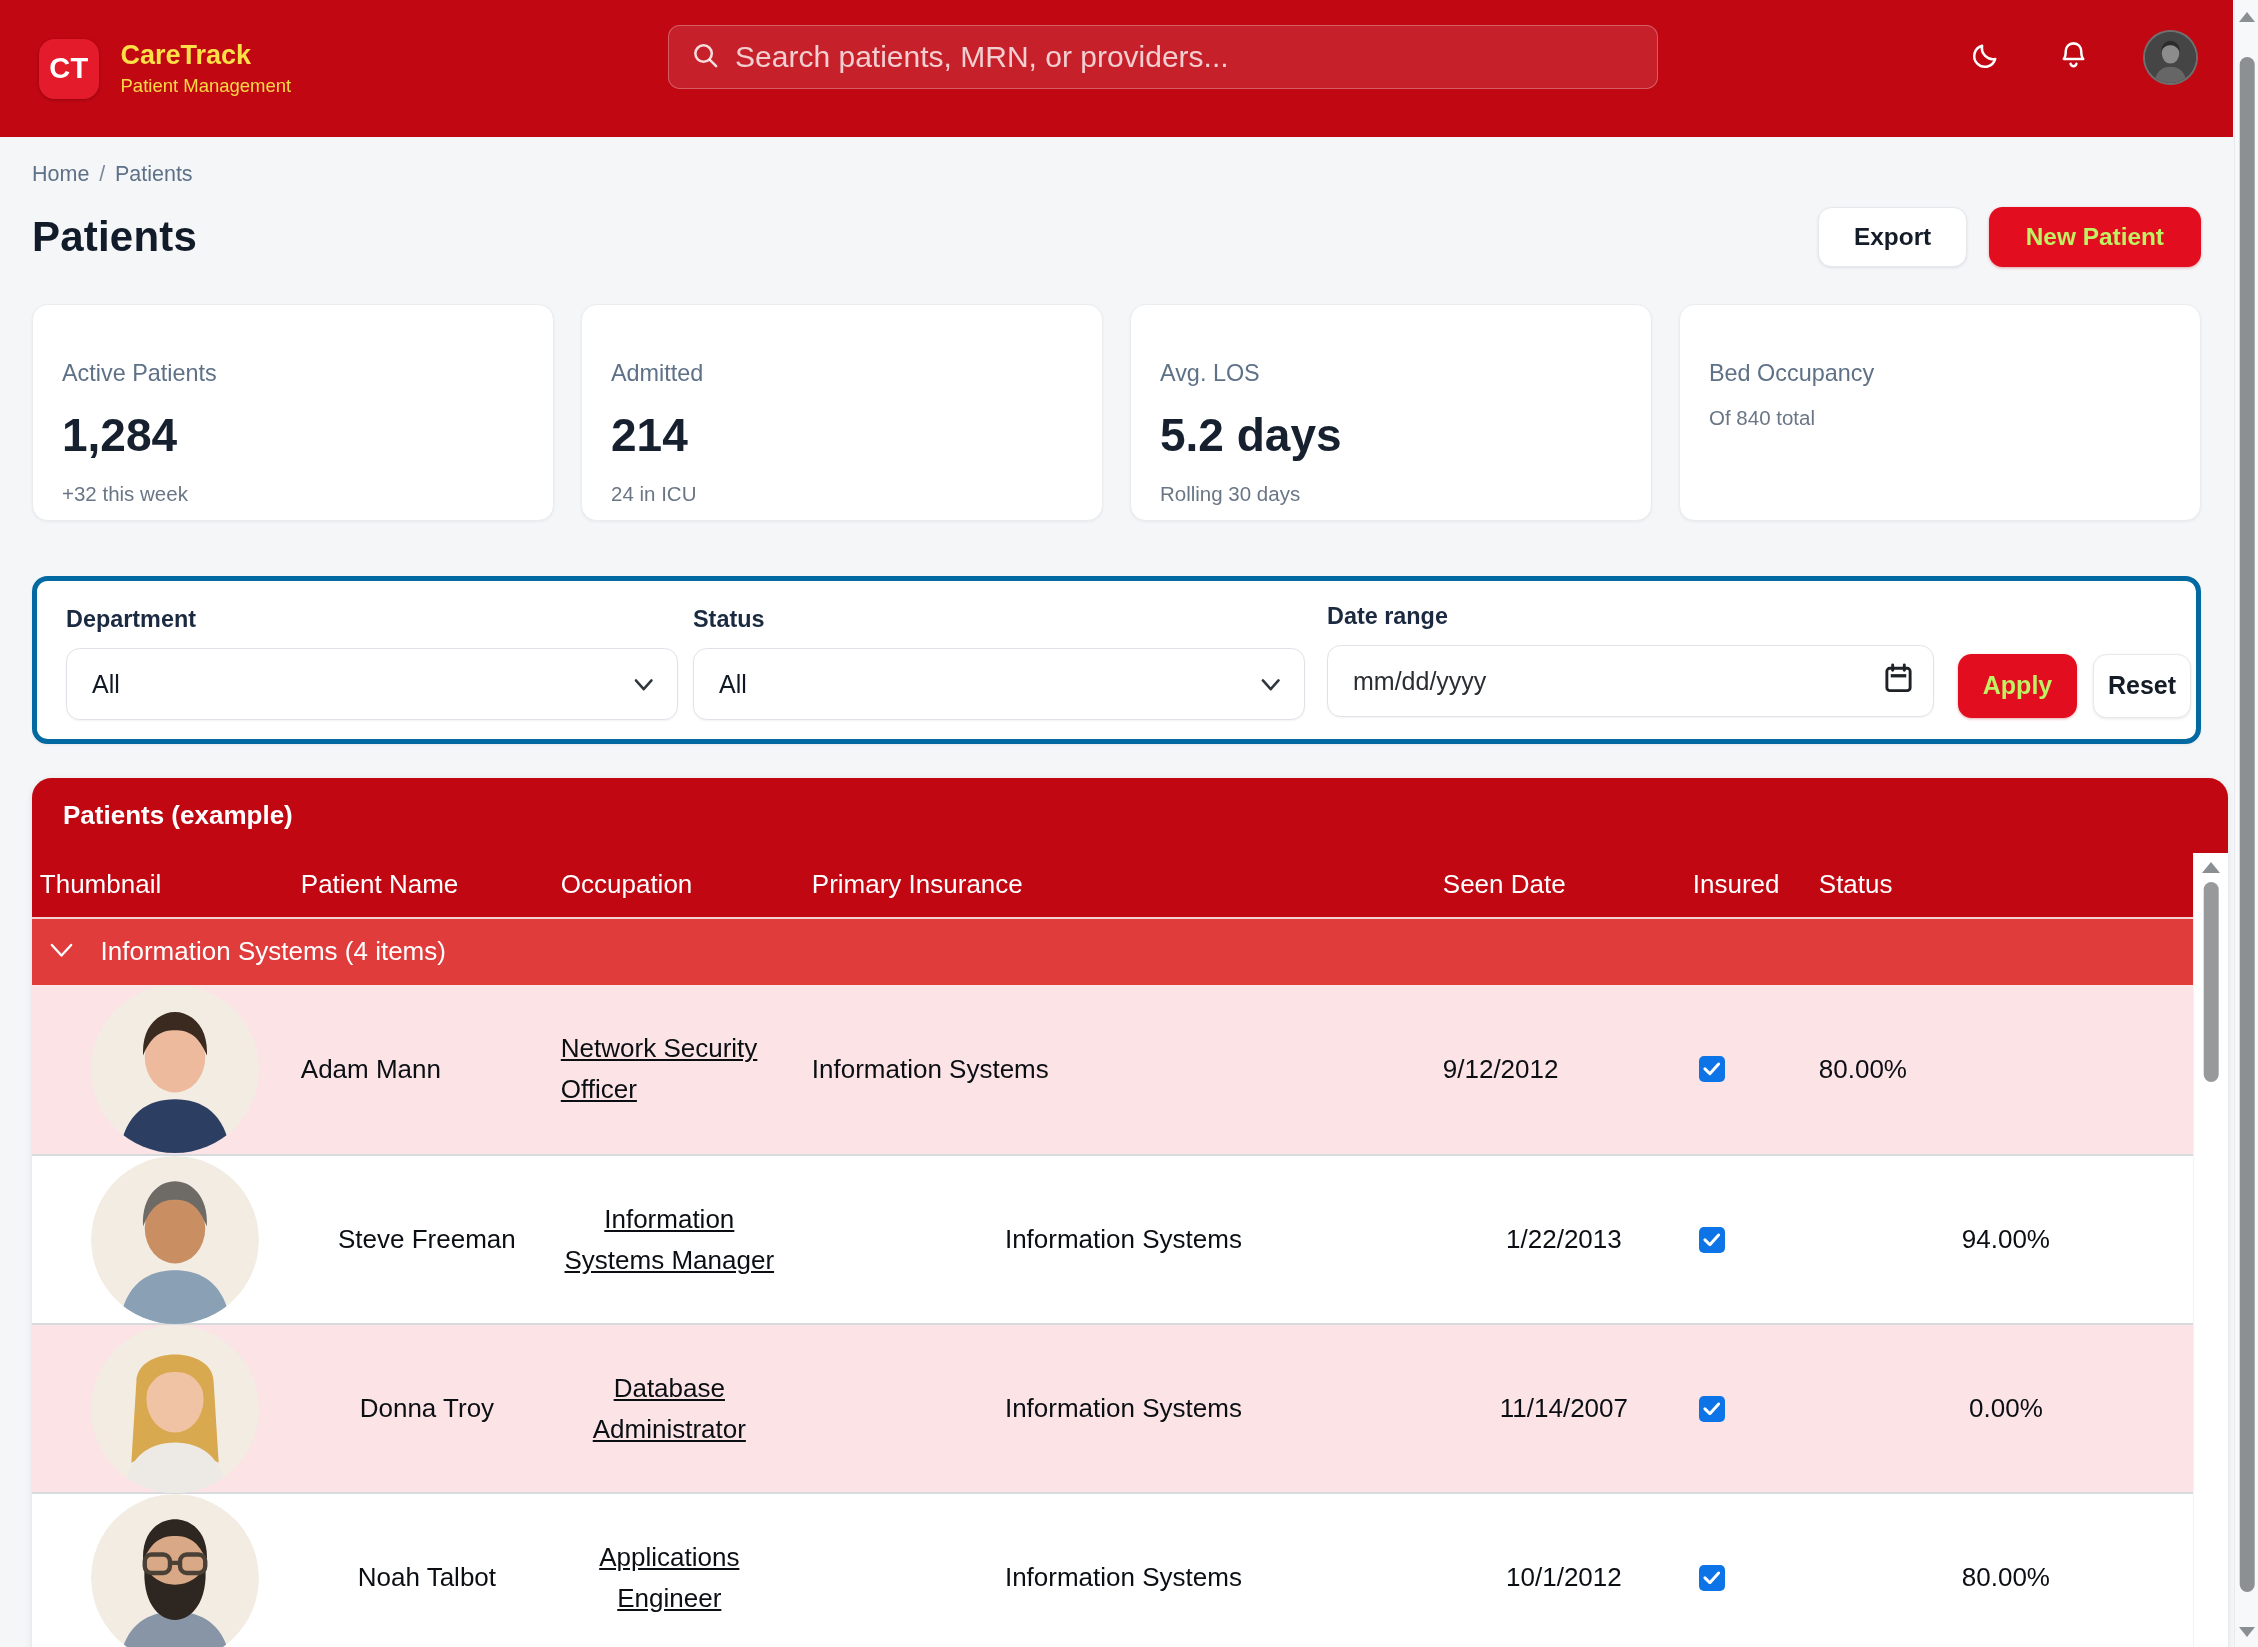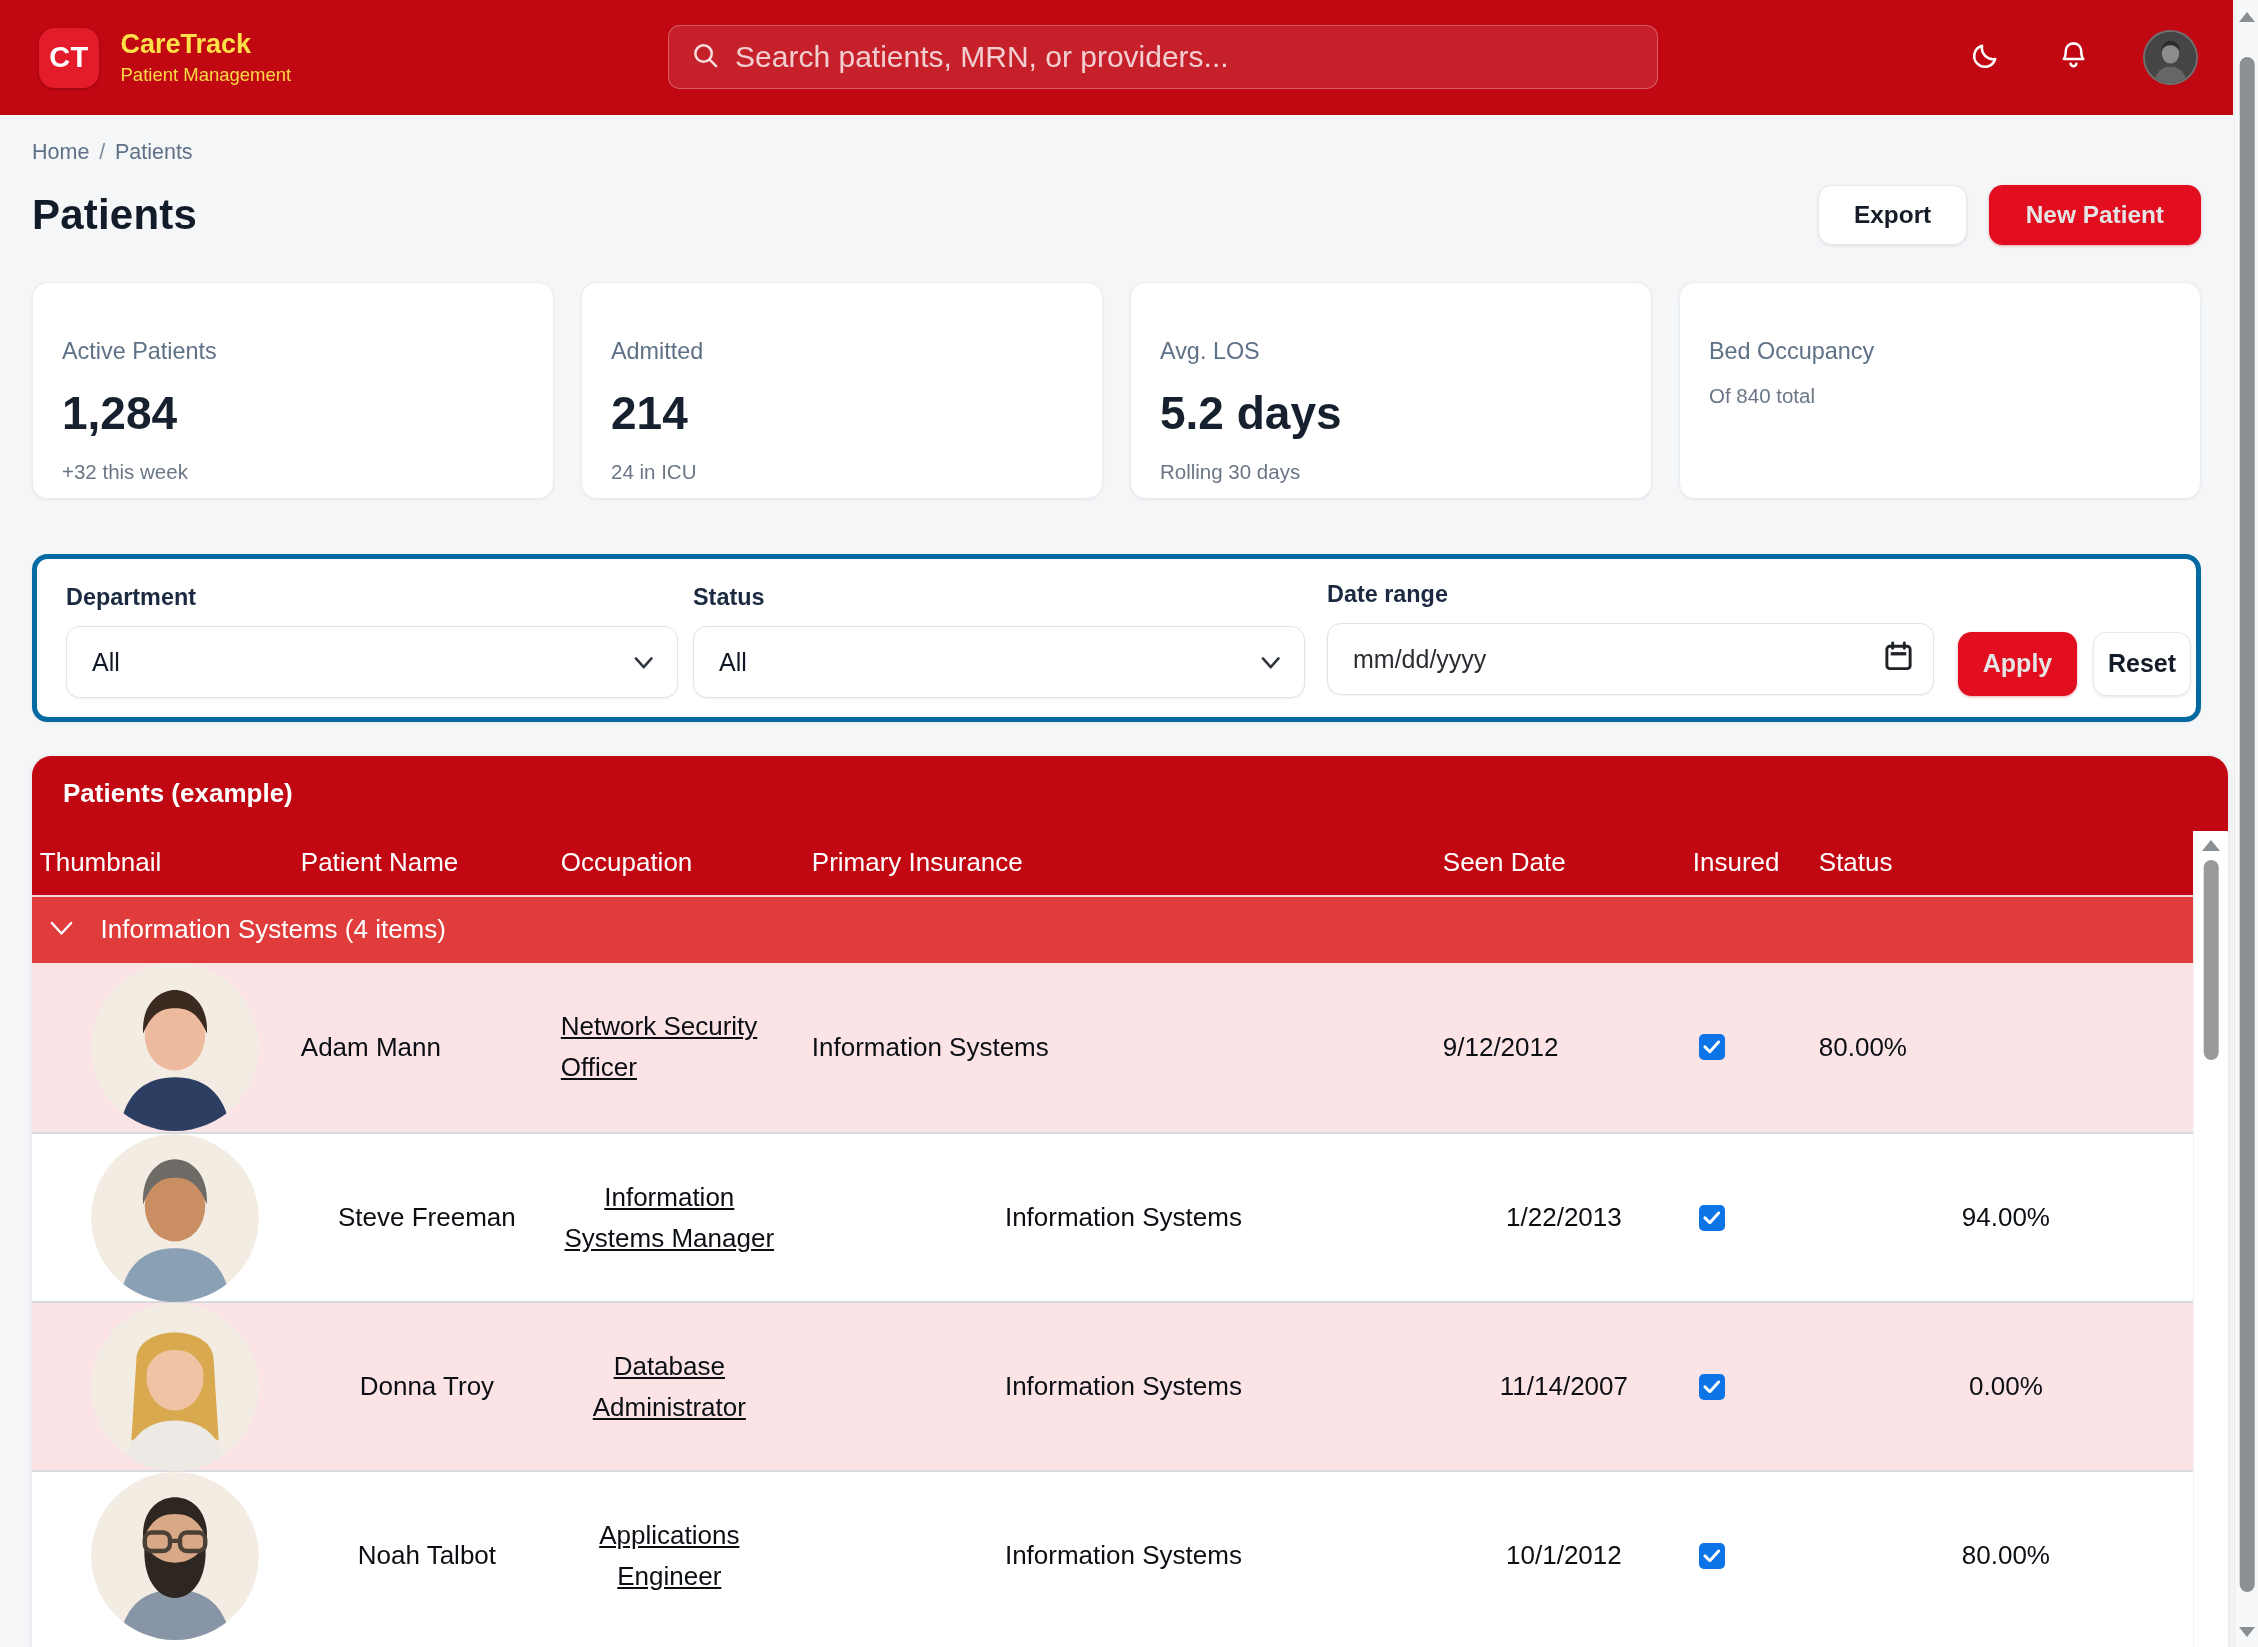--- a/index.html
+++ b/index.html
@@ -16,21 +16,21 @@
   *{box-sizing:border-box;margin:0;padding:0;}
   html,body{width:2259px;height:1647px;overflow:hidden;}
   body{
     font-family:"Liberation Sans", sans-serif;
     background:var(--c-pagebg);
     position:relative;
   }
   .app{position:absolute;left:0;top:0;width:2233px;height:1647px;overflow:hidden;}
 
   
-  .topbar{position:relative;height:115px;background:var(--c-primary);display:flex;align-items:center;padding:0 39px;}
+  .topbar{position:relative;height:137px;background:var(--c-primary);display:flex;align-items:center;padding:0 39px;}
   .logo-tile{width:60px;height:60px;border-radius:15.6px;background:#E31B2A;display:flex;align-items:center;justify-content:center;
     color:#fff;font-weight:700;font-size:29px;letter-spacing:0.5px;box-shadow:0 1px 2.9px rgba(0,0,0,.25);}
   .brand-text{margin-left:21.5px;color:#fde047;}
   .brand-name{font-size:27px;font-weight:700;line-height:1.15;}
   .brand-tagline{font-size:18.5px;font-weight:400;opacity:.96;margin-top:3.9px;}
   .searchbox{position:absolute;left:668px;top:25px;width:990px;height:64px;border-radius:11.7px;
     background:rgba(255,255,255,.10);border:1px solid rgba(255,255,255,.28);
     display:flex;align-items:center;padding:0 21.5px;color:rgba(255,255,255,.82);}
   .searchbox input{background:transparent;border:none;outline:none;width:100%;margin-left:15.6px;
     font-size:30px;color:#fff;font-family:"Liberation Sans",sans-serif;}
@@ -43,21 +43,21 @@
   .main{padding:0 32px;}
   .breadcrumb{margin-top:25px;font-size:21.5px;color:#5E7186;}
   .breadcrumb .crumb{cursor:pointer;}
   .breadcrumb .sep{margin:0 9.8px;color:#7A8A9C;}
   .title-row{margin-top:19.5px;display:flex;align-items:center;}
   h1.page-title{font-size:42px;font-weight:800;color:#121B2A;letter-spacing:0.2px;}
   .title-actions{margin-left:auto;display:flex;gap:21.5px;}
   .btn{display:flex;align-items:center;justify-content:center;height:60px;border-radius:13.7px;
     font-size:24.4px;font-weight:600;cursor:pointer;border:none;font-family:"Liberation Sans",sans-serif;}
   .btn-white{background:#fff;color:#141C28;padding:0 35px;border:1px solid #E6E8EC;box-shadow:0 1px 2.9px rgba(16,24,40,.10);}
-  .btn-red{background:var(--c-accent);color:#e5e5e5;padding:0 37px;box-shadow:0 1px 2.9px rgba(190,10,20,.35);}
+  .btn-red{background:var(--c-accent);color:#bef264;padding:0 37px;box-shadow:0 1px 2.9px rgba(190,10,20,.35);}
 
   
   .stats{margin-top:37px;display:grid;grid-template-columns:repeat(4,1fr);gap:27px;}
   .stat-card{height:217px;background:#fff;border:1px solid #EAEDF0;border-radius:15.6px;padding:55px 29px 0 29px;
     box-shadow:0 1px 2.9px rgba(16,24,40,.06);}
   .stat-label{font-size:23.4px;color:#5E7186;}
   .stat-value{font-size:46px;font-weight:800;color:#16202E;margin-top:21.5px;}
   .stat-sub{font-size:20.5px;color:#6A7686;margin-top:19.5px;}
 
   

